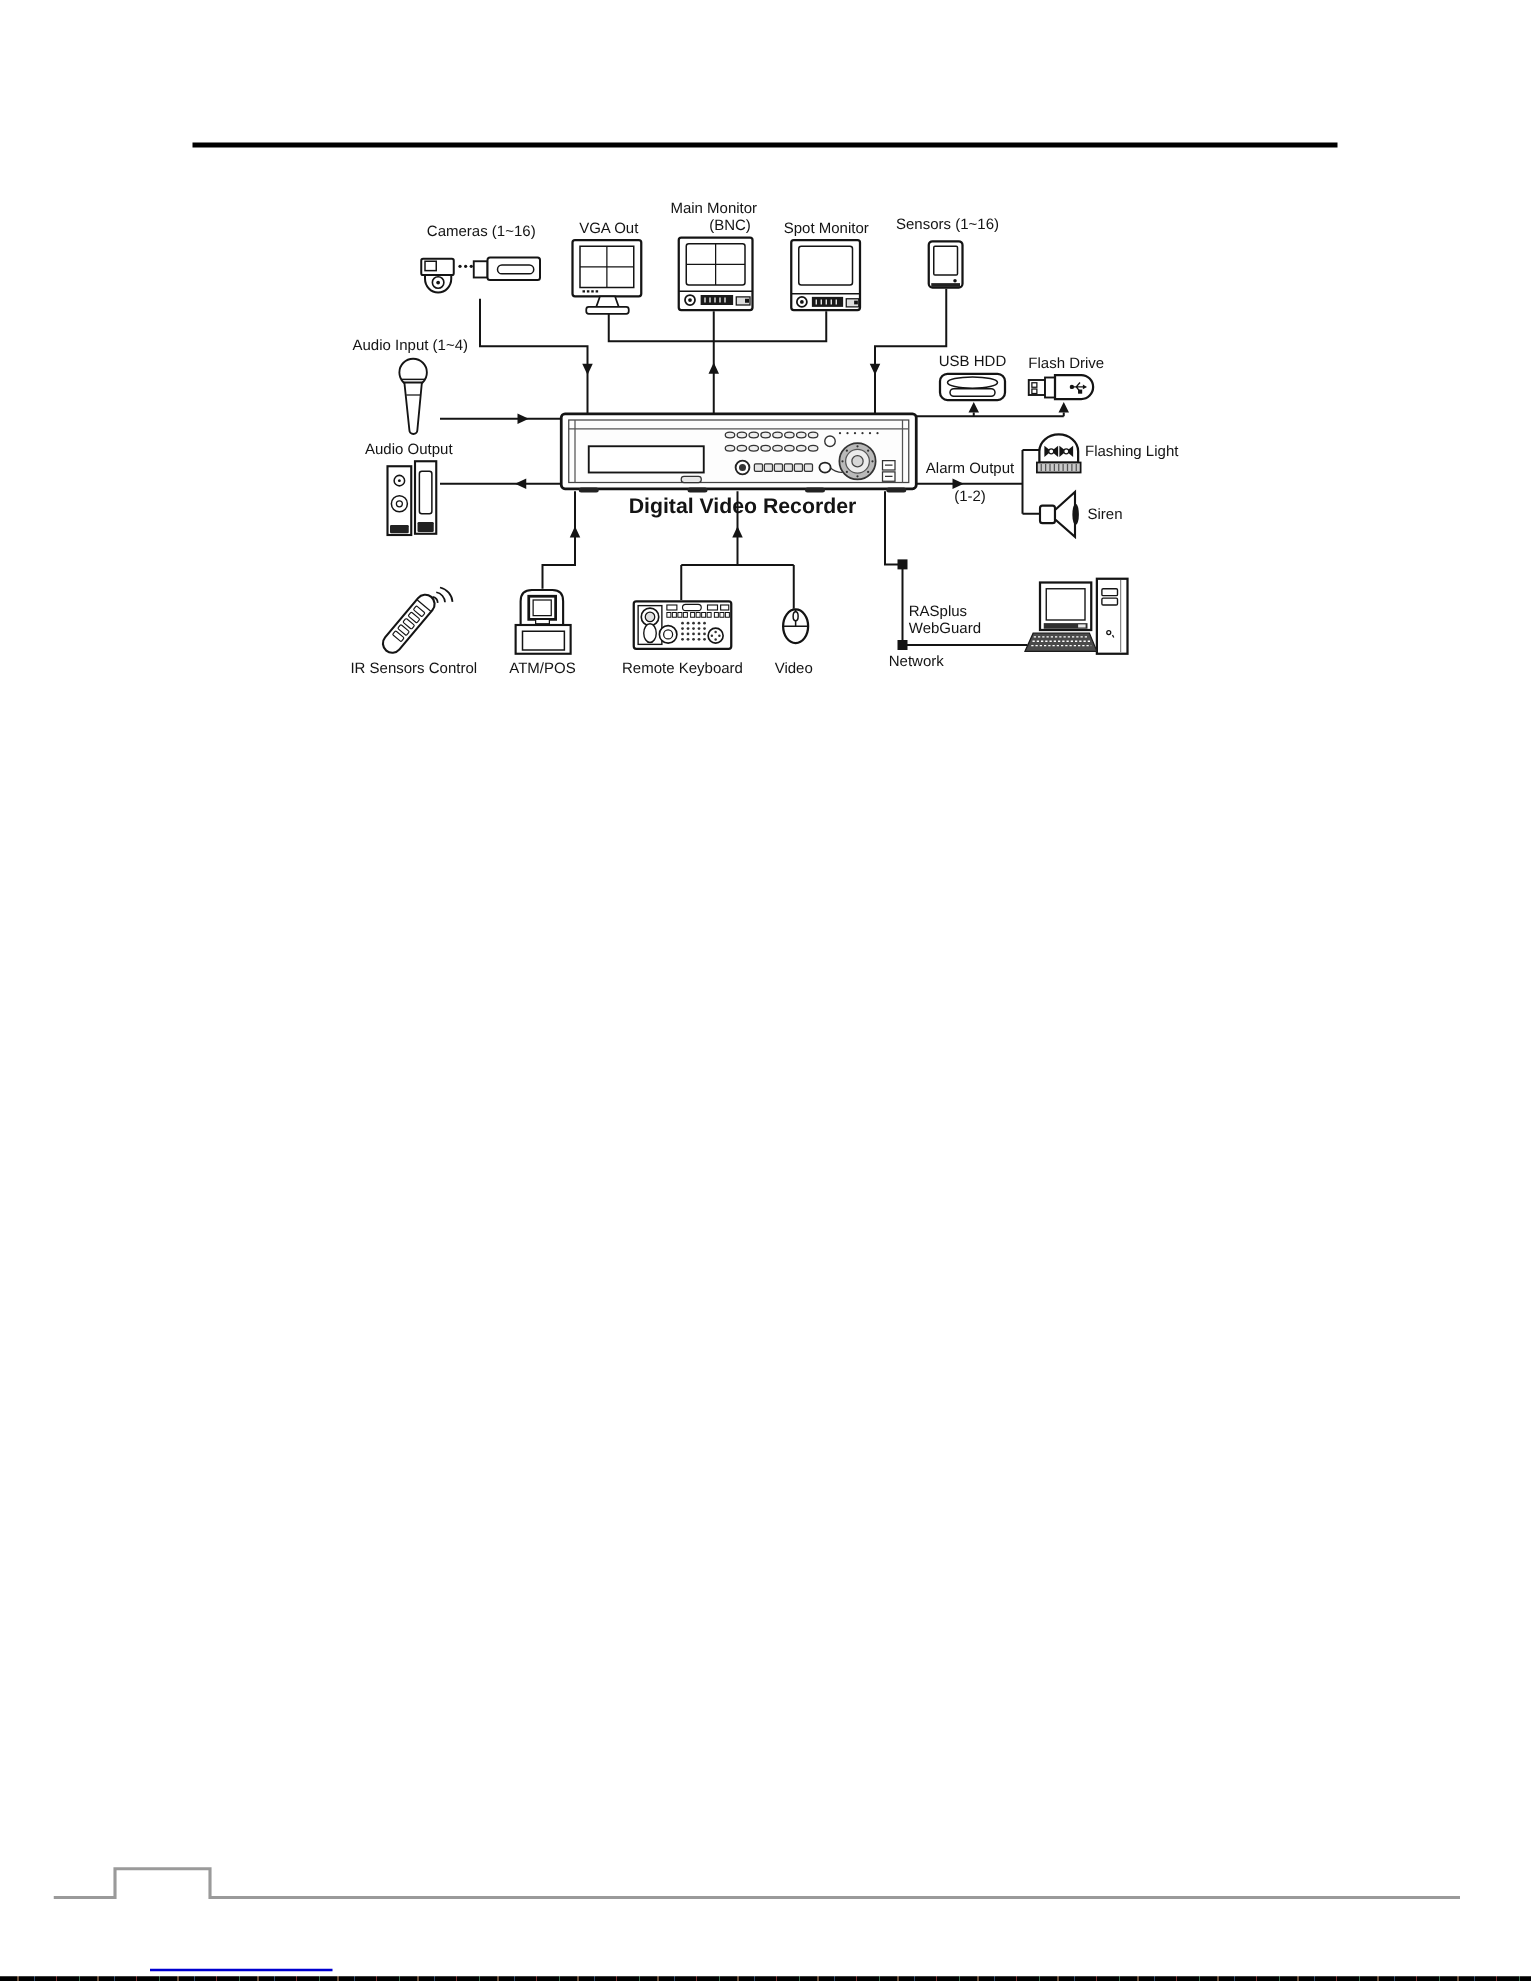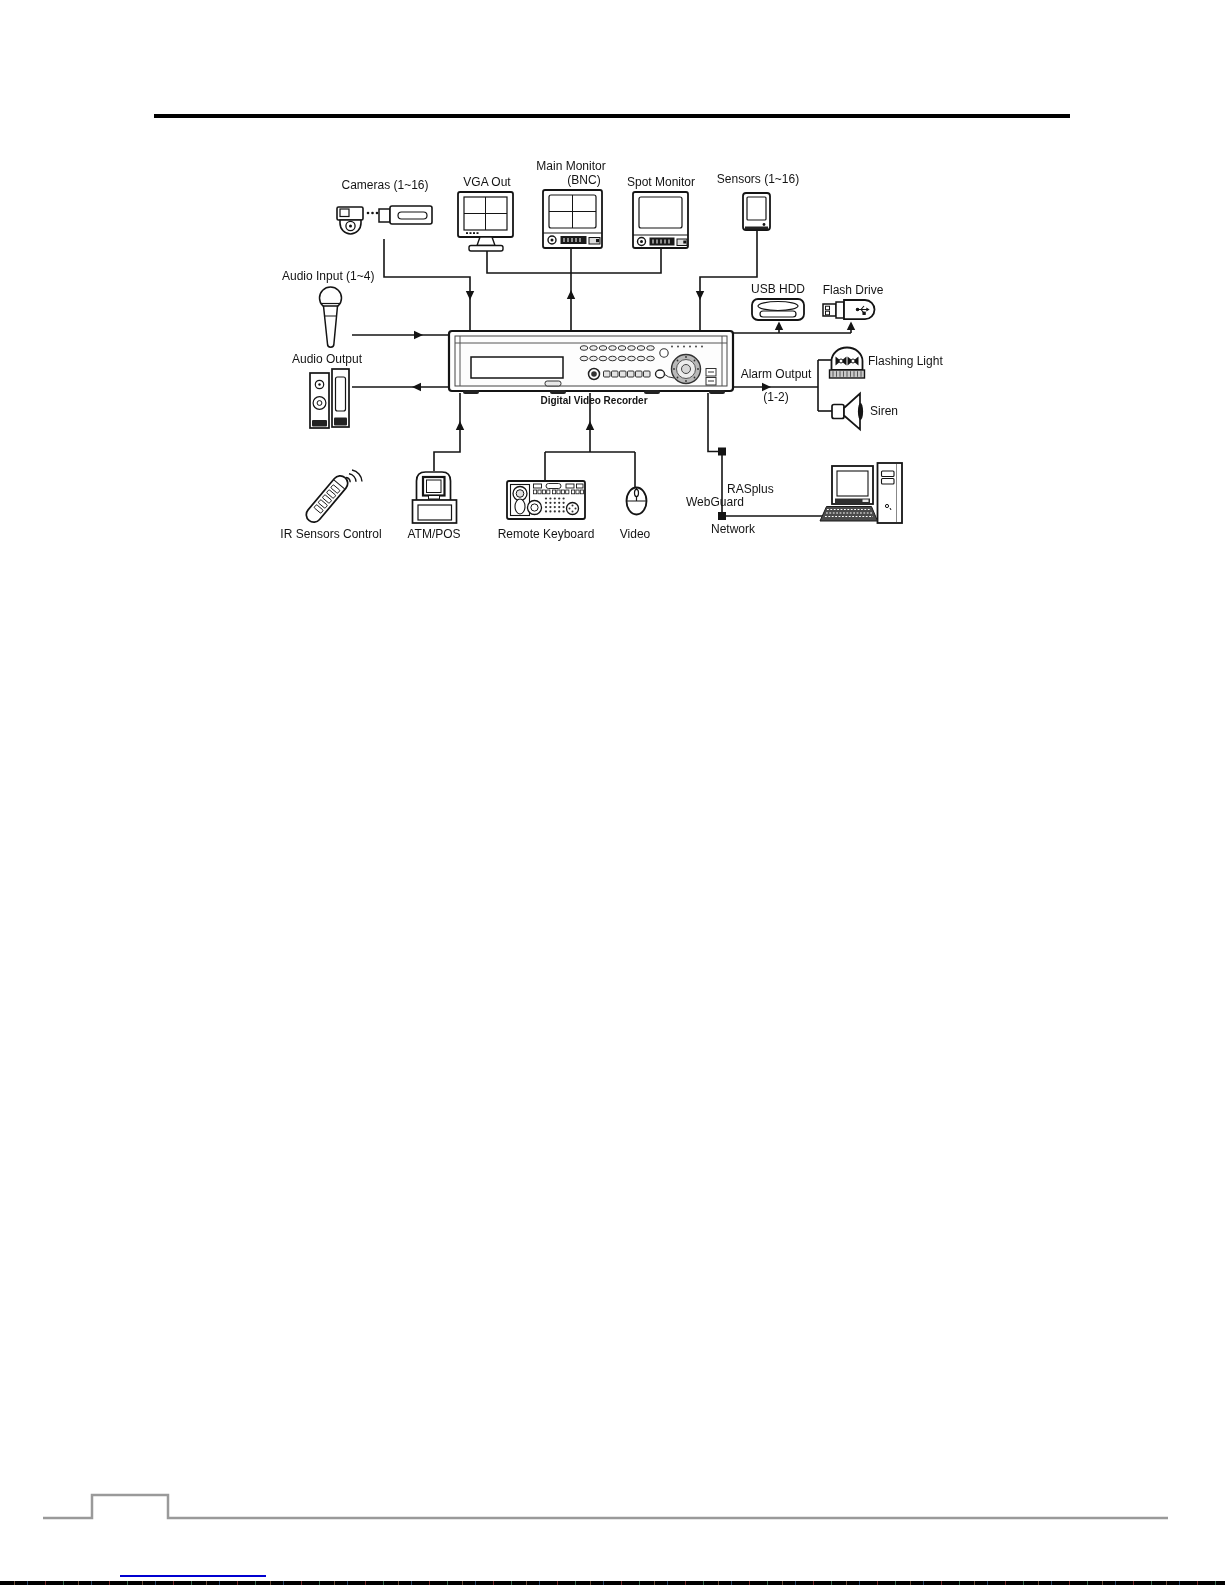--- a/index.html
+++ b/index.html
@@ -14,21 +14,21 @@
     position:absolute;left:154px;top:114px;width:916px;height:4px;
     background:#000;
   }
   svg.art{position:absolute;left:0;top:0;}
   .lbl{
     position:absolute;
     font-size:12px;line-height:1.12;
     color:#141414;white-space:nowrap;
   }
   .lbl.c{transform:translateX(-50%);}
-  .lbl.title{font-weight:bold;font-size:10px;}
+  .lbl.title{font-weight:bold;font-size:17px;}
   .link-underline{
     position:absolute;left:120px;top:1575px;width:146px;height:2px;
     background:#0000d0;
   }
   .edge-noise{
     position:absolute;left:0;top:1581px;width:1225px;height:4px;
     background:
       repeating-linear-gradient(90deg,
         #000 0 14px, #6b4f3a 14px 15px,
         #000 15px 27px, #2e4a6b 27px 28px,
@@ -411,17 +411,17 @@
   <div class="lbl c" style="left:776px;top:391px">(1-2)</div>
   <div class="lbl" style="left:868px;top:355px">Flashing Light</div>
   <div class="lbl" style="left:870px;top:405px">Siren</div>
   <div class="lbl c title" style="left:594px;top:395px">Digital Video Recorder</div>
   <div class="lbl c" style="left:331px;top:528px">IR Sensors Control</div>
   <div class="lbl c" style="left:434px;top:528px">ATM/POS</div>
   <div class="lbl c" style="left:546px;top:528px">Remote Keyboard</div>
   <div class="lbl c" style="left:635px;top:528px">Video</div>
   <div class="lbl c" style="left:733px;top:523px">Network</div>
   <div class="lbl" style="left:727px;top:483px">RASplus</div>
-  <div class="lbl" style="left:686px;top:496px">WebGuard</div>
+  <div class="lbl" style="left:727px;top:496px">WebGuard</div>
 
   <div class="link-underline"></div>
   <div class="edge-noise"></div>
 </div>
 
 </body></html>

